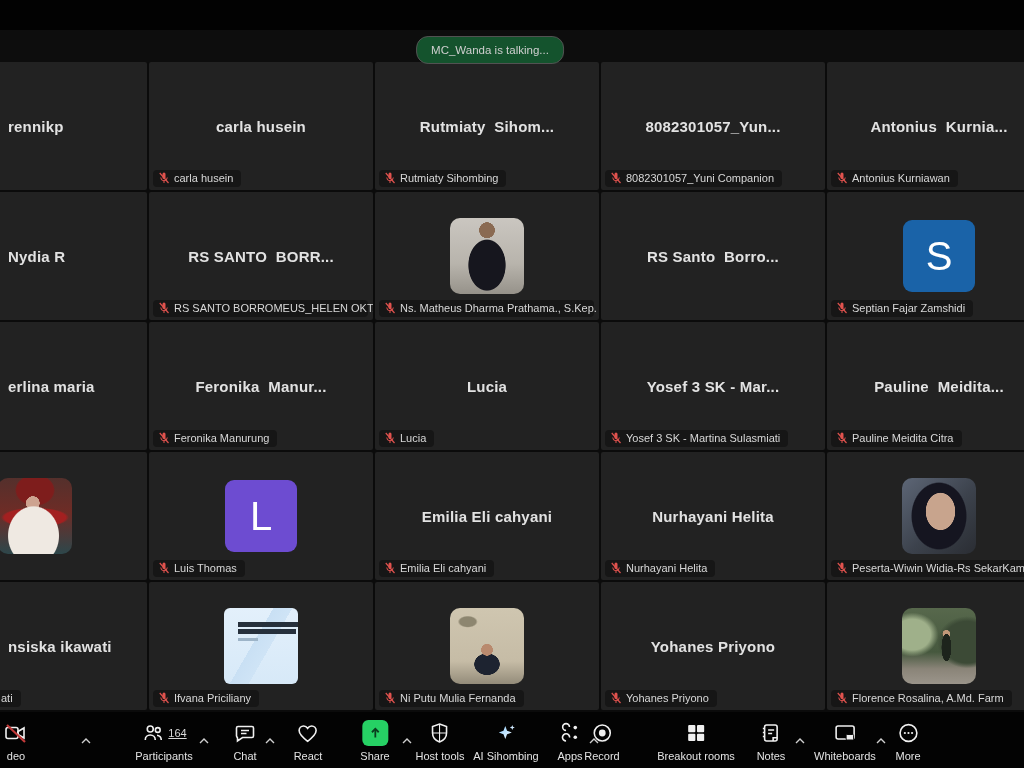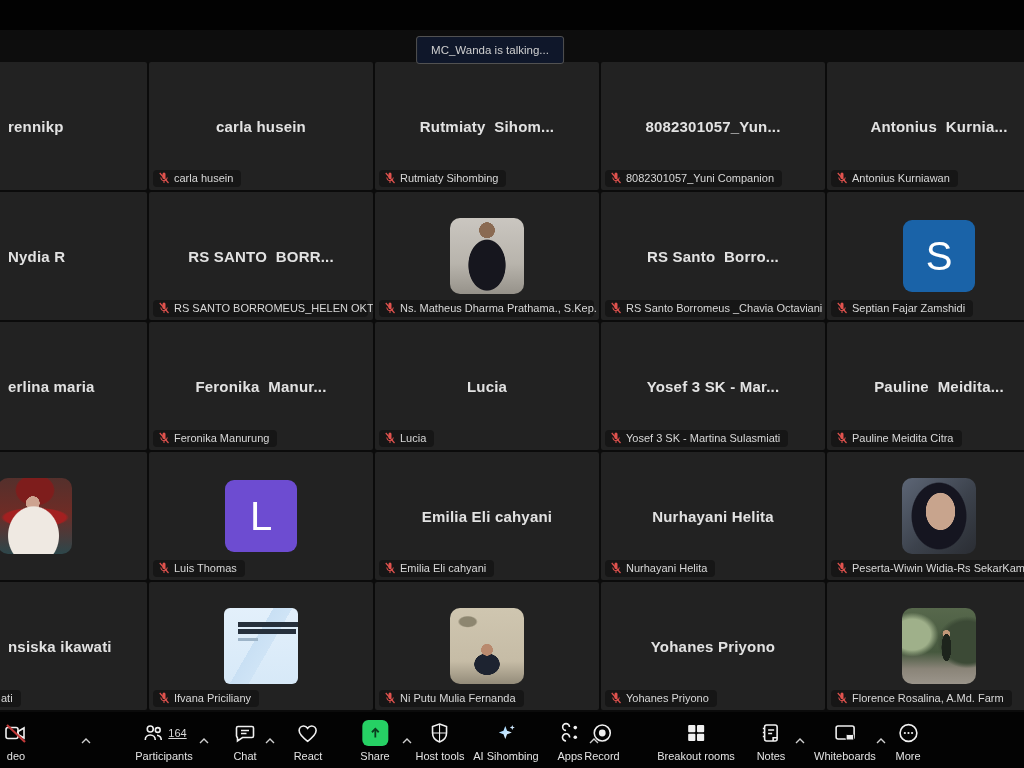--- a/index.html
+++ b/index.html
@@ -6,21 +6,21 @@
   html,body { width:1024px; height:768px; }
   body {
     position:relative; overflow:hidden; background:#000;
     font-family:"Liberation Sans", sans-serif;
   }
   
   .topbar { position:absolute; top:0; left:0; width:1024px; height:30px; background:#020202; }
   .toastbar { position:absolute; top:30px; left:0; width:1024px; height:32px; background:#0d0d0d; }
   .toast {
     position:absolute; top:36px; left:490px; transform:translateX(-50%);
-    background:#0f172a; border:1px solid #525252; border-radius:3px;
+    background:#14532d; border:1px solid #525252; border-radius:12px;
     color:#cfcfcf; font-size:11.5px; padding:7px 14px; white-space:nowrap; z-index:30;
   }
   
   .gallery {
     position:absolute; top:62px; left:-77px; width:1130px; height:650px;
     display:grid; grid-template-columns:repeat(5,224px); grid-auto-rows:128px;
     gap:2px; background:#0b0b0b;
   }
   .tile { position:relative; background:#222222; border-radius:2px; overflow:hidden; }
   .center-name {
@@ -194,29 +194,20 @@
         <path d="M5.5 11a6.5 6.5 0 0 0 13 0" stroke="#e0524e" stroke-width="2" fill="none"></path>
         <line x1="12" y1="17.5" x2="12" y2="22" stroke="#e0524e" stroke-width="2"></line>
         <line x1="3.5" y1="2" x2="21" y2="22" stroke="#e0524e" stroke-width="2.4"></line>
       </svg>
       <span>Ns. Matheus Dharma Prathama., S.Kep.</span>
     </div>
   </div>
     <div class="tile">
     <div class="center-name">RS Santo  Borro...</div>
 
-    <div class="name-pill">
-      <svg width="12" height="12" viewBox="0 0 24 24">
-        <path d="M9 4a3 3 0 0 1 6 0v7a3 3 0 0 1-6 0z" fill="#e0524e"></path>
-        <path d="M5.5 11a6.5 6.5 0 0 0 13 0" stroke="#e0524e" stroke-width="2" fill="none"></path>
-        <line x1="12" y1="17.5" x2="12" y2="22" stroke="#e0524e" stroke-width="2"></line>
-        <line x1="3.5" y1="2" x2="21" y2="22" stroke="#e0524e" stroke-width="2.4"></line>
-      </svg>
-      <span>RS Santo Borromeus _Chavia Octaviani</span>
-    </div>
   </div>
     <div class="tile">
 
     <div class="avatar letter" style="background: rgb(26, 99, 168);">S</div>
     <div class="name-pill">
       <svg width="12" height="12" viewBox="0 0 24 24">
         <path d="M9 4a3 3 0 0 1 6 0v7a3 3 0 0 1-6 0z" fill="#e0524e"></path>
         <path d="M5.5 11a6.5 6.5 0 0 0 13 0" stroke="#e0524e" stroke-width="2" fill="none"></path>
         <line x1="12" y1="17.5" x2="12" y2="22" stroke="#e0524e" stroke-width="2"></line>
         <line x1="3.5" y1="2" x2="21" y2="22" stroke="#e0524e" stroke-width="2.4"></line>

